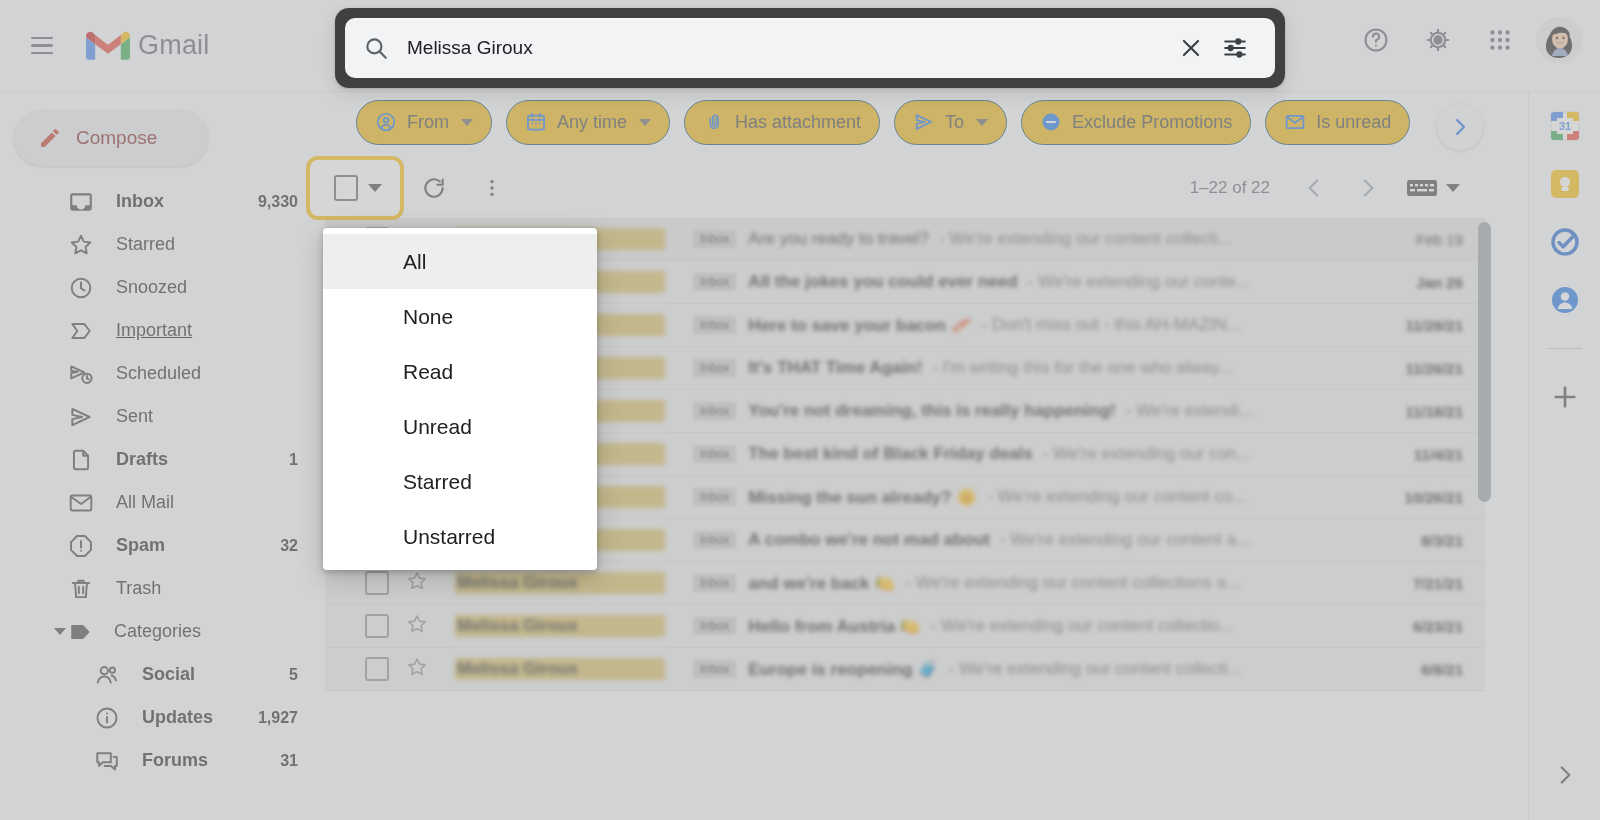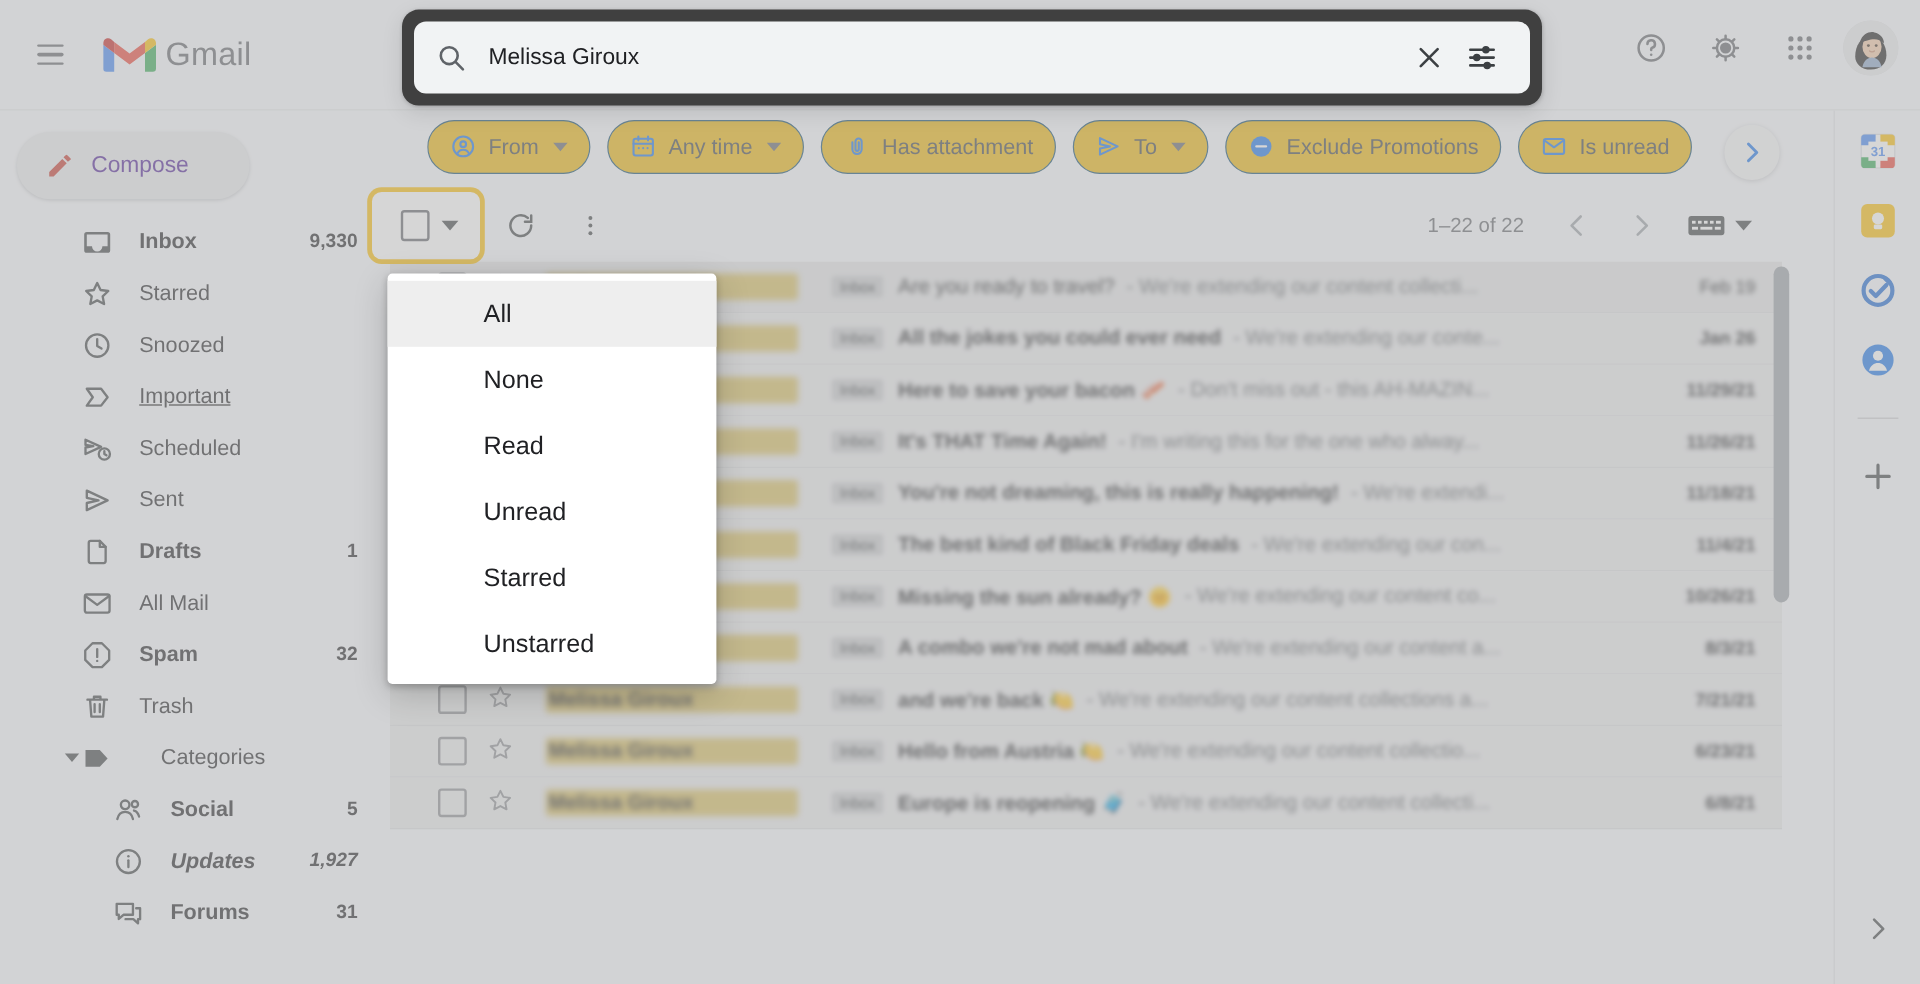--- a/index.html
+++ b/index.html
@@ -49,21 +49,21 @@
            border-top: 7px solid #5f6368; margin-left: 2px; }
   .chips-next { position: absolute; left: 1437px; top: 104px; width: 46px; height: 46px; border-radius: 50%;
                 background: #f4f5f7; display: flex; align-items: center; justify-content: center;
                 box-shadow: 0 1px 4px rgba(0,0,0,.18); z-index: 14; cursor: pointer; }
 
   
   .sidebar { position: absolute; left: 0; top: 92px; width: 320px; height: 728px; z-index: 8; }
   .compose { margin: 18px 0 0 14px; width: 194px; height: 56px; border-radius: 28px; background: #e8eaed;
              display: flex; align-items: center; gap: 14px; padding-left: 24px; cursor: pointer;
              box-shadow: 0 1px 3px rgba(60,64,67,.25); }
-  .compose-label { font-size: 19px; color: #4c1d95; }
+  .compose-label { font-size: 19px; color: #7f1d1d; }
   .nav { margin-top: 14px; }
   .nav-item { display: flex; align-items: center; height: 43px; padding-left: 32px; padding-right: 22px;
               border-radius: 0 22px 22px 0; cursor: pointer; margin-left: 36px; }
   .nav-item .ni { width: 26px; height: 26px; flex: 0 0 auto; margin-right: 22px; color: #3c4043; }
   .nav-label { font-size: 18px; color: #202124; flex: 1; }
   .nav-item.bold .nav-label { font-weight: bold; }
   .nav-count { font-size: 16px; color: #202124; }
   .nav-item.bold .nav-count { font-weight: bold; }
   .nav-item.sub { padding-left: 58px; }
   .nav-item.cat .ni { margin-right: 20px; }
@@ -266,39 +266,39 @@
           <span class="nav-count">32</span>
         </div>
         <div class="nav-item" style="position: relative;">
           <span class="ni"><svg viewBox="0 0 24 24" fill="none" stroke="#3c4043" stroke-width="1.8" stroke-linecap="round" stroke-linejoin="round">
               <path d="M4.5 6.5h15M9.5 6.5V4.3h5v2.2M6.5 6.5l1 13h9l1-13"></path>
               <path d="M10 10v6M14 10v6"></path>
             </svg></span>
           <span class="nav-label">Trash</span>
           <span class="nav-count"></span>
         </div>
-        <div class="nav-item cat" style="position: relative; gap: 20px;">
+        <div class="nav-item cat" style="position: relative;">
           <span class="expander"></span>
           <span class="ni"><svg viewBox="0 0 24 24" fill="#3c4043">
               <path d="M3 5.5h11l6 6.5-6 6.5H3z"></path>
             </svg></span>
           <span class="nav-label">Categories</span>
           <span class="nav-count"></span>
         </div>
         <div class="nav-item bold sub" style="position: relative;">
           <span class="ni"><svg viewBox="0 0 24 24" fill="none" stroke="#3c4043" stroke-width="1.8" stroke-linecap="round" stroke-linejoin="round">
               <circle cx="9.5" cy="8" r="3.3"></circle>
               <path d="M3.5 19c.8-3.8 3.2-5.6 6-5.6s5.2 1.8 6 5.6"></path>
               <path d="M16.3 12.4c2 .5 3.3 2.2 3.9 4.6"></path>
               <circle cx="17" cy="7.5" r="2.4"></circle>
             </svg></span>
           <span class="nav-label">Social</span>
           <span class="nav-count">5</span>
         </div>
-        <div class="nav-item bold sub" style="position: relative; font-style: italic;">
+        <div class="nav-item bold sub" style="position: relative;">
           <span class="ni"><svg viewBox="0 0 24 24" fill="none" stroke="#3c4043" stroke-width="1.8" stroke-linecap="round" stroke-linejoin="round">
               <circle cx="12" cy="12" r="8.8"></circle>
               <path d="M12 11v5.2"></path>
               <circle cx="12" cy="7.9" r=".95" fill="#3c4043" stroke="none"></circle>
             </svg></span>
           <span class="nav-label">Updates</span>
           <span class="nav-count">1,927</span>
         </div>
         <div class="nav-item bold sub" style="position: relative;">
           <span class="ni"><svg viewBox="0 0 24 24" fill="none" stroke="#3c4043" stroke-width="1.8" stroke-linecap="round" stroke-linejoin="round">

